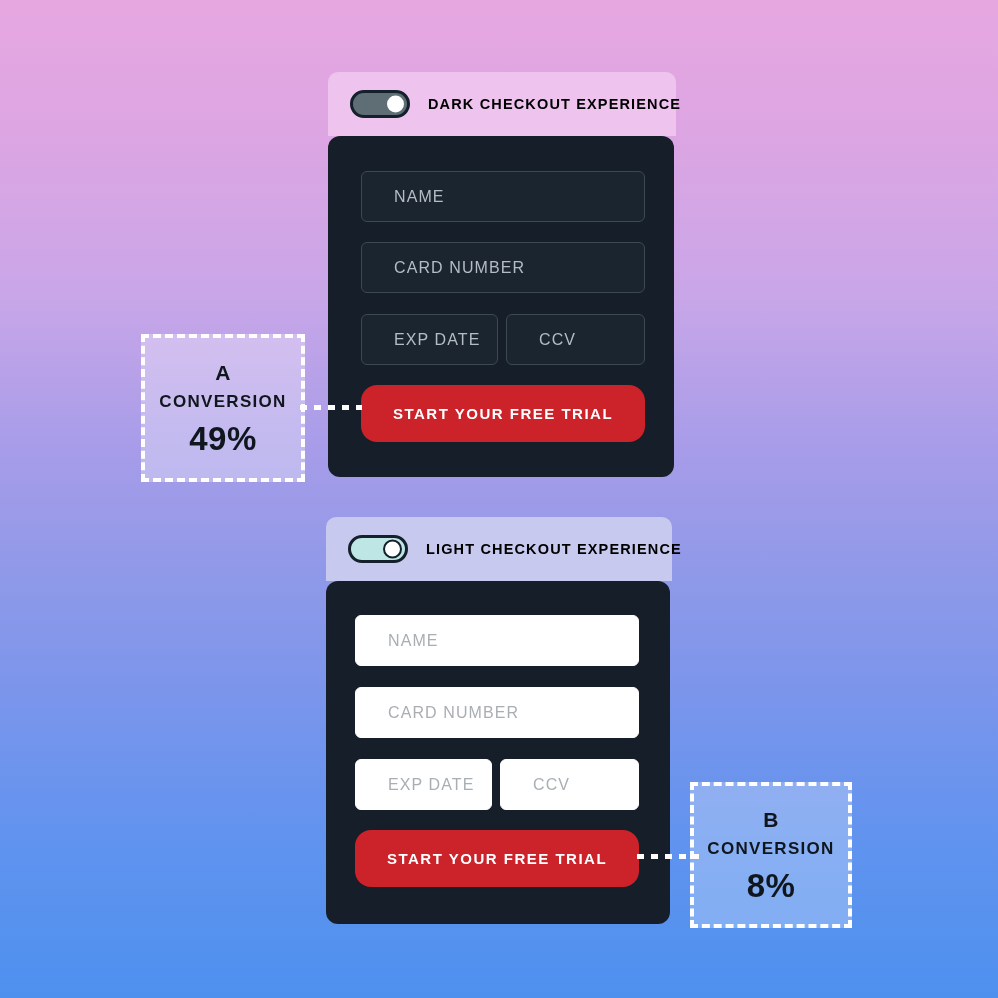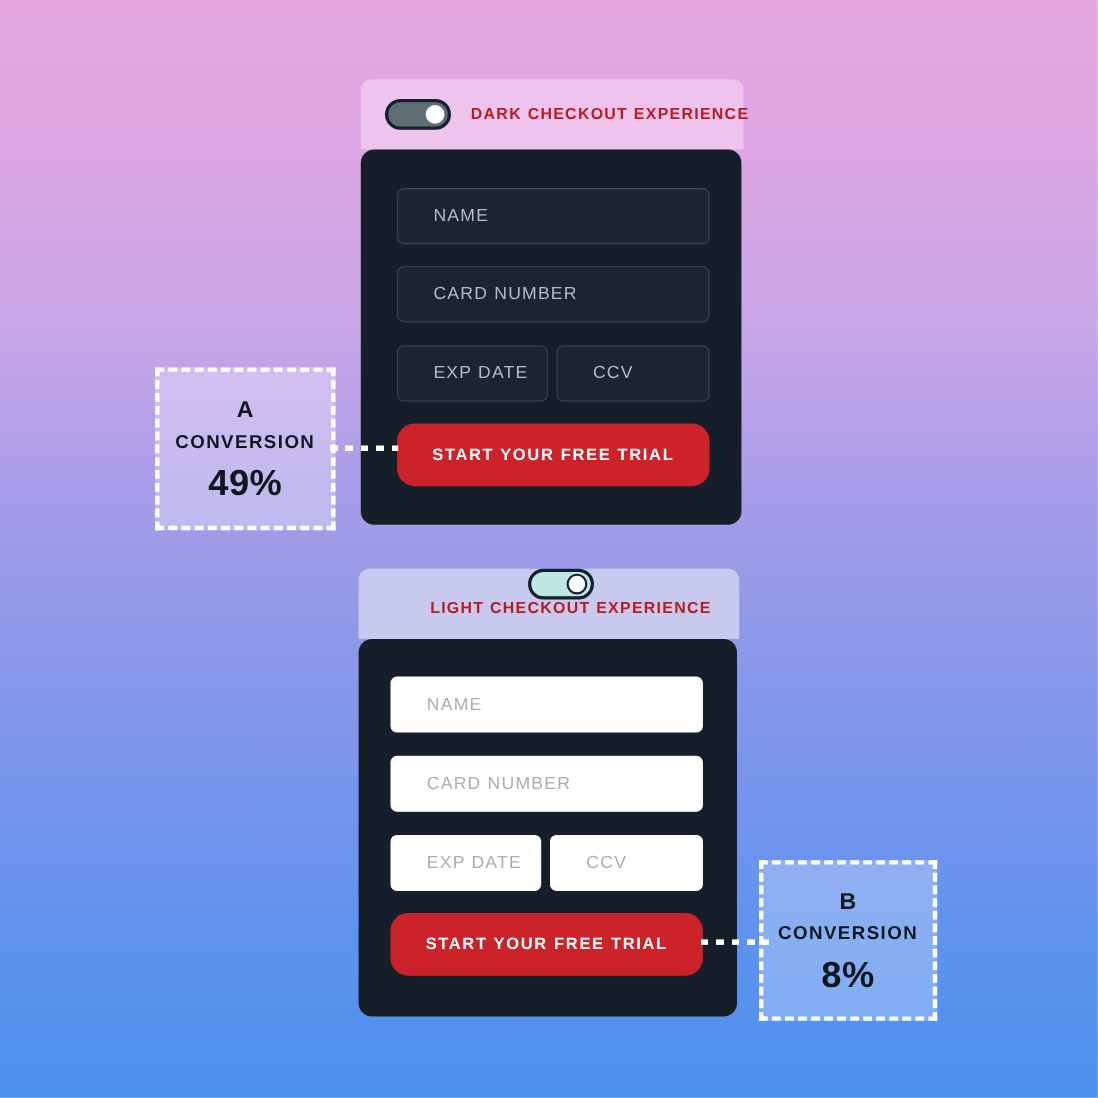--- a/index.html
+++ b/index.html
@@ -36,21 +36,20 @@
     display: flex;
     align-items: center;
     border-radius: 10px 10px 0 0;
     box-sizing: border-box;
   }
   .header-bar.dark-head {
     background: #eec4ef;
   }
   .header-bar.light-head {
     background: #c7c9ee;
-    flex-direction: column;
   }
 
   
   .toggle {
     position: relative;
     width: 60px;
     height: 28px;
     border-radius: 14px;
     border: 3px solid #14202b;
     box-sizing: border-box;
@@ -73,21 +72,21 @@
     box-sizing: border-box;
     width: 19px;
     height: 19px;
   }
 
   .head-label {
     margin-left: 18px;
     font-size: 14.5px;
     font-weight: bold;
     letter-spacing: 1.15px;
-    color: #b91c1c;
+    color: #000000;
     white-space: nowrap;
   }
 
   
   .checkout-card {
     position: absolute;
     background: #161f29;
     border-radius: 12px;
     box-sizing: border-box;
   }

